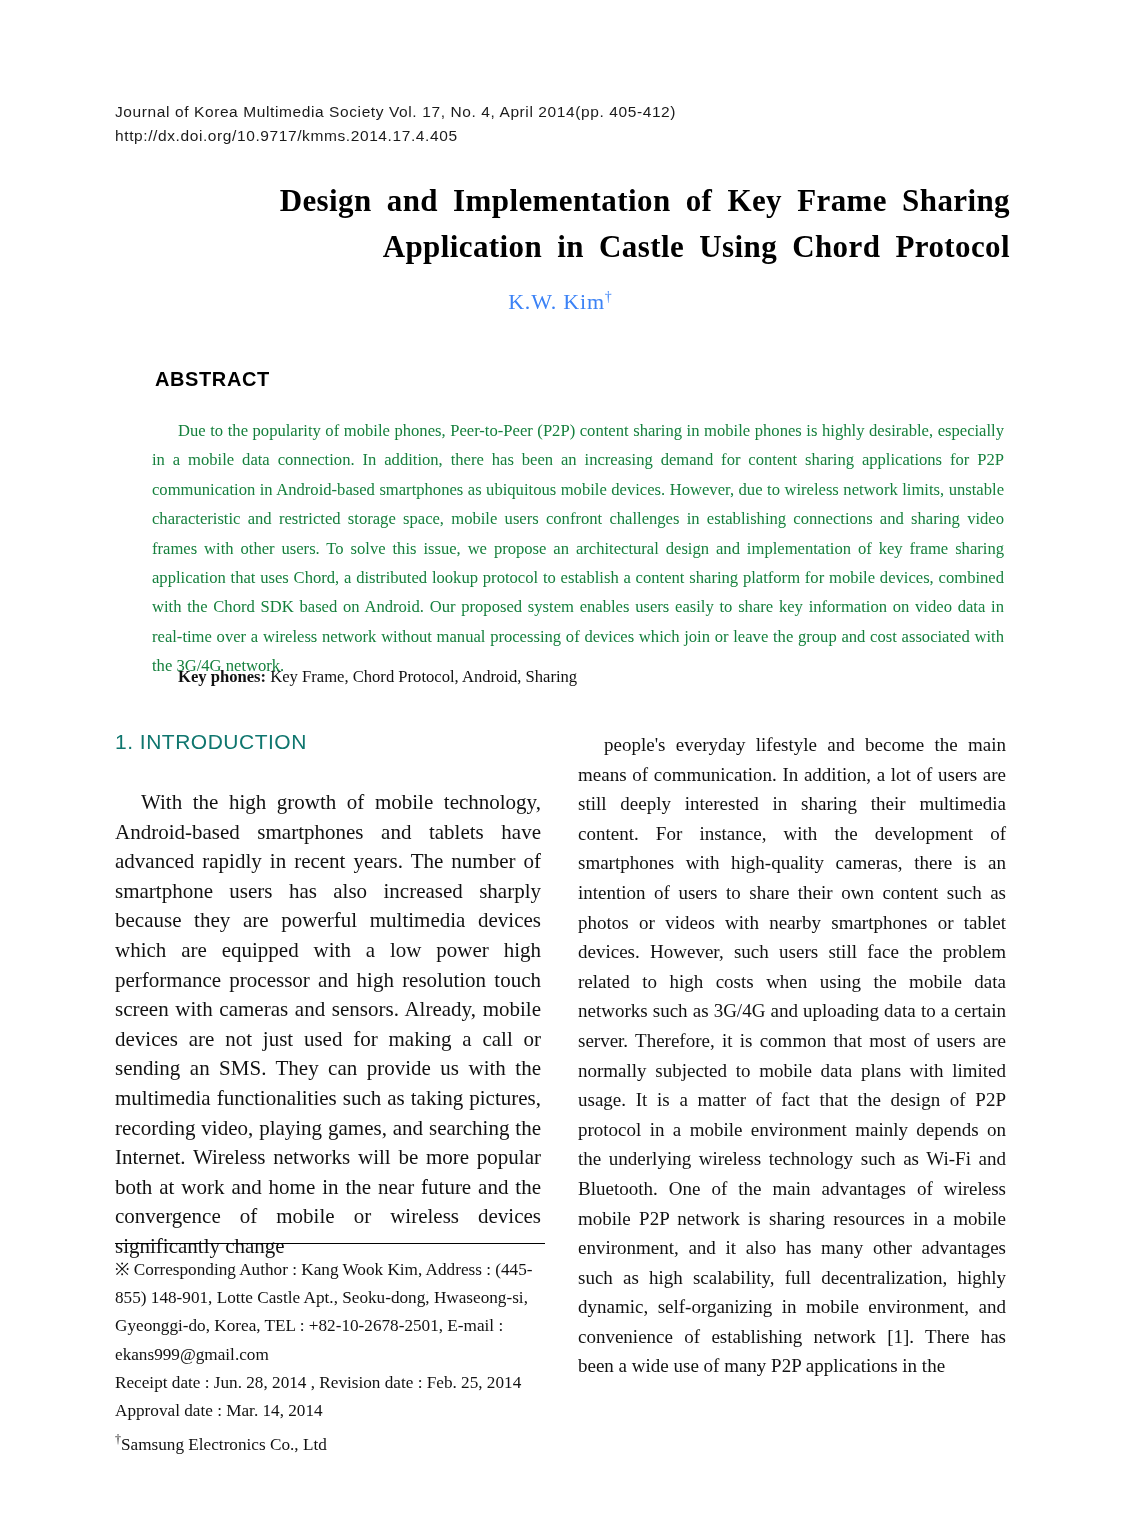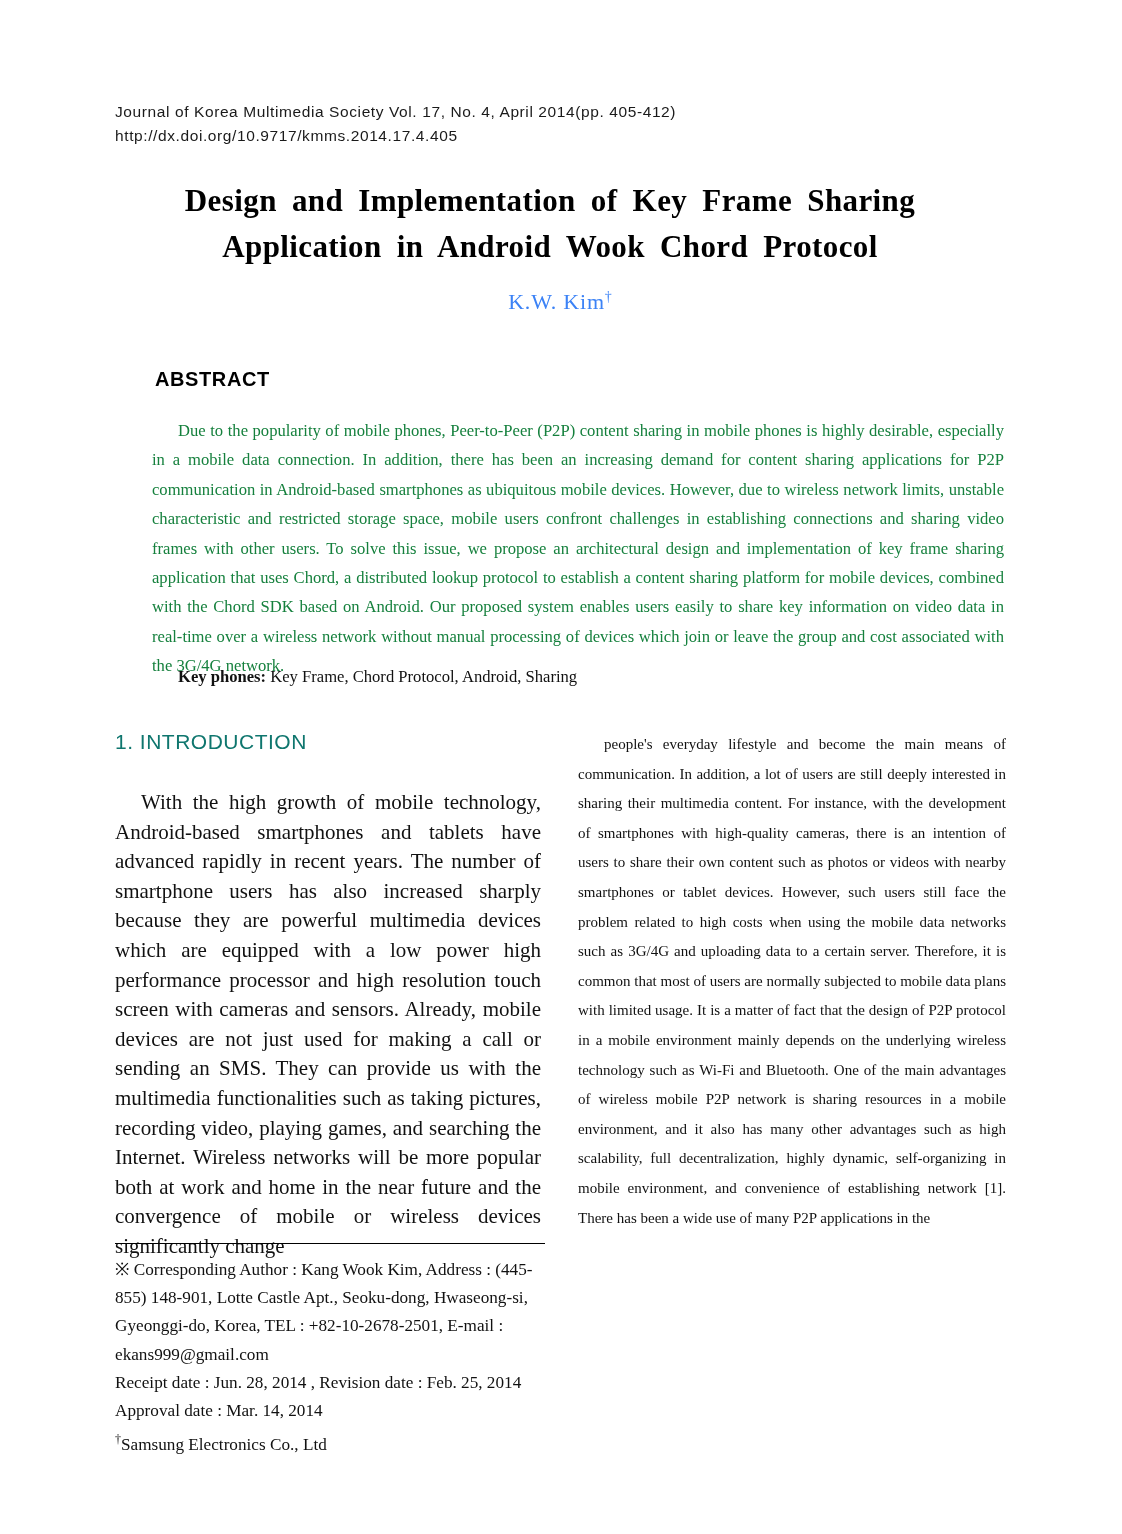--- a/index.html
+++ b/index.html
@@ -36,24 +36,24 @@
     line-height: 24px;
     letter-spacing: 0.6px;
     color: #1a1a1a;
     white-space: nowrap;
   }
   .journal-header div { white-space: nowrap; }
 
   
   .title-block {
     position: absolute;
-    left: 100px;
+    left: 110px;
     top: 178px;
     width: 900px;
-    text-align: center;
+    text-align: right;
   }
   .title-line {
     font-family: "Liberation Serif", serif;
     font-weight: bold;
     font-size: 31px;
     line-height: 46px;
     letter-spacing: 0.4px;
     word-spacing: 7px;
     color: #000;
   }
@@ -135,21 +135,21 @@
     text-align: justify;
     text-justify: inter-word;
     color: #111;
   }
   .col-right {
     position: absolute;
     left: 578px;
     top: 730px;
     width: 428px;
     font-family: "Liberation Serif", serif;
-    font-size: 15px;
+    font-size: 19px;
     line-height: 29.6px;
     text-align: justify;
     text-justify: inter-word;
     color: #111;
   }
   .col-left p, .col-right p { margin: 0; text-indent: 26px; }
 
   
   .footnote-rule {
     position: absolute;
@@ -181,21 +181,21 @@
 
 <div class="page">
 
   <div class="journal-header">
     <div>Journal of Korea Multimedia Society Vol. 17, No. 4, April 2014(pp. 405-412)</div>
     <div>http://dx.doi.org/10.9717/kmms.2014.17.4.405</div>
   </div>
 
   <div class="title-block">
     <div class="title-line">Design and Implementation of Key Frame Sharing</div>
-    <div class="title-line">Application in Android Wook Chord Protocol</div>
+    <div class="title-line">Application in Castle Using Chord Protocol</div>
   </div>
 
   <div class="author-block">
     <span>K.W. Kim</span><span class="dagger">†</span>
   </div>
 
   <div class="abstract-heading">ABSTRACT</div>
   <div class="abstract-body">Due to the popularity of mobile phones, Peer-to-Peer (P2P) content sharing in mobile phones is highly desirable, especially in a mobile data connection. In addition, there has been an increasing demand for content sharing applications for P2P communication in Android-based smartphones as ubiquitous mobile devices. However, due to wireless network limits, unstable characteristic and restricted storage space, mobile users confront challenges in establishing connections and sharing video frames with other users. To solve this issue, we propose an architectural design and implementation of key frame sharing application that uses Chord, a distributed lookup protocol to establish a content sharing platform for mobile devices, combined with the Chord SDK based on Android. Our proposed system enables users easily to share key information on video data in real-time over a wireless network without manual processing of devices which join or leave the group and cost associated with the 3G/4G network.</div>
   <div class="keywords">
     <b>Key phones:</b>

